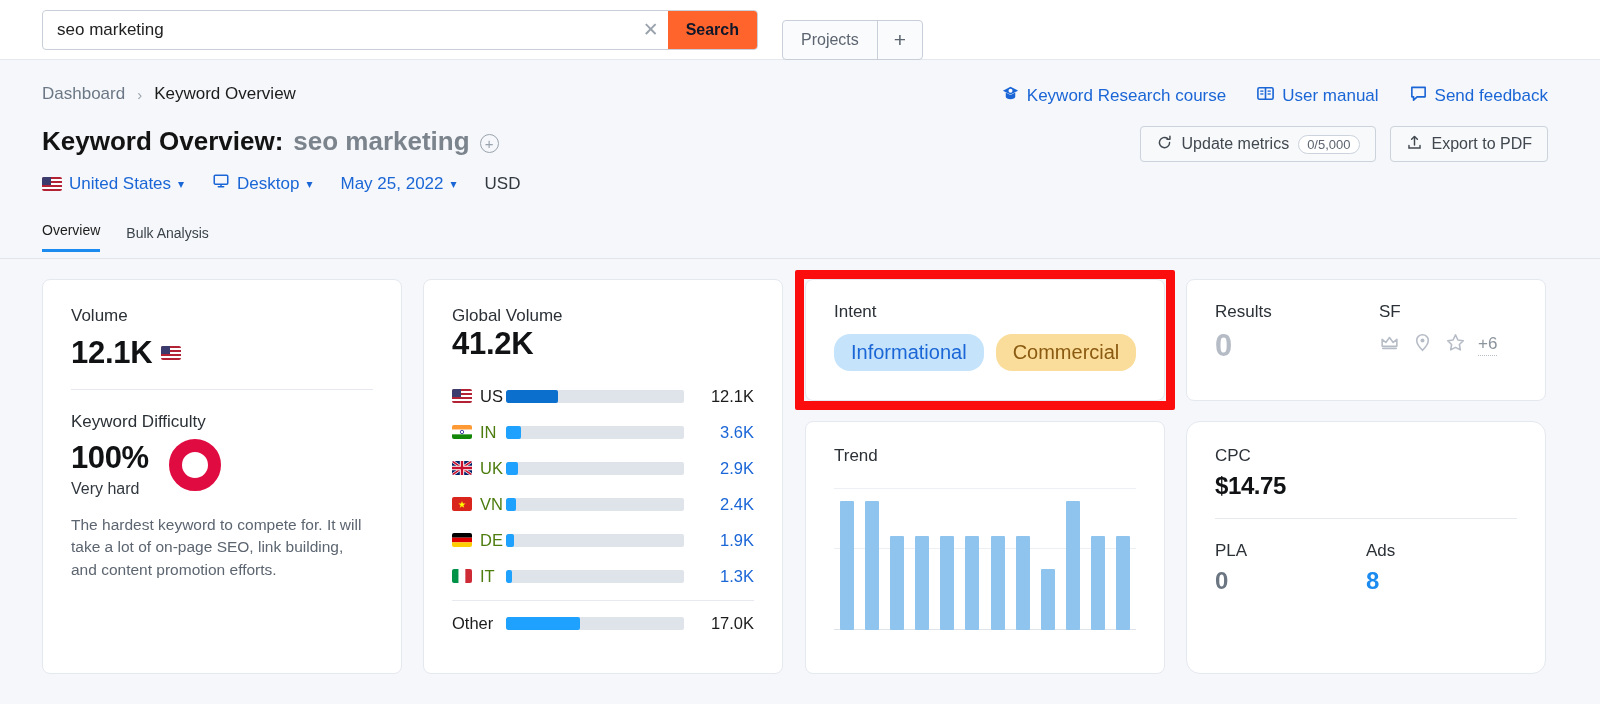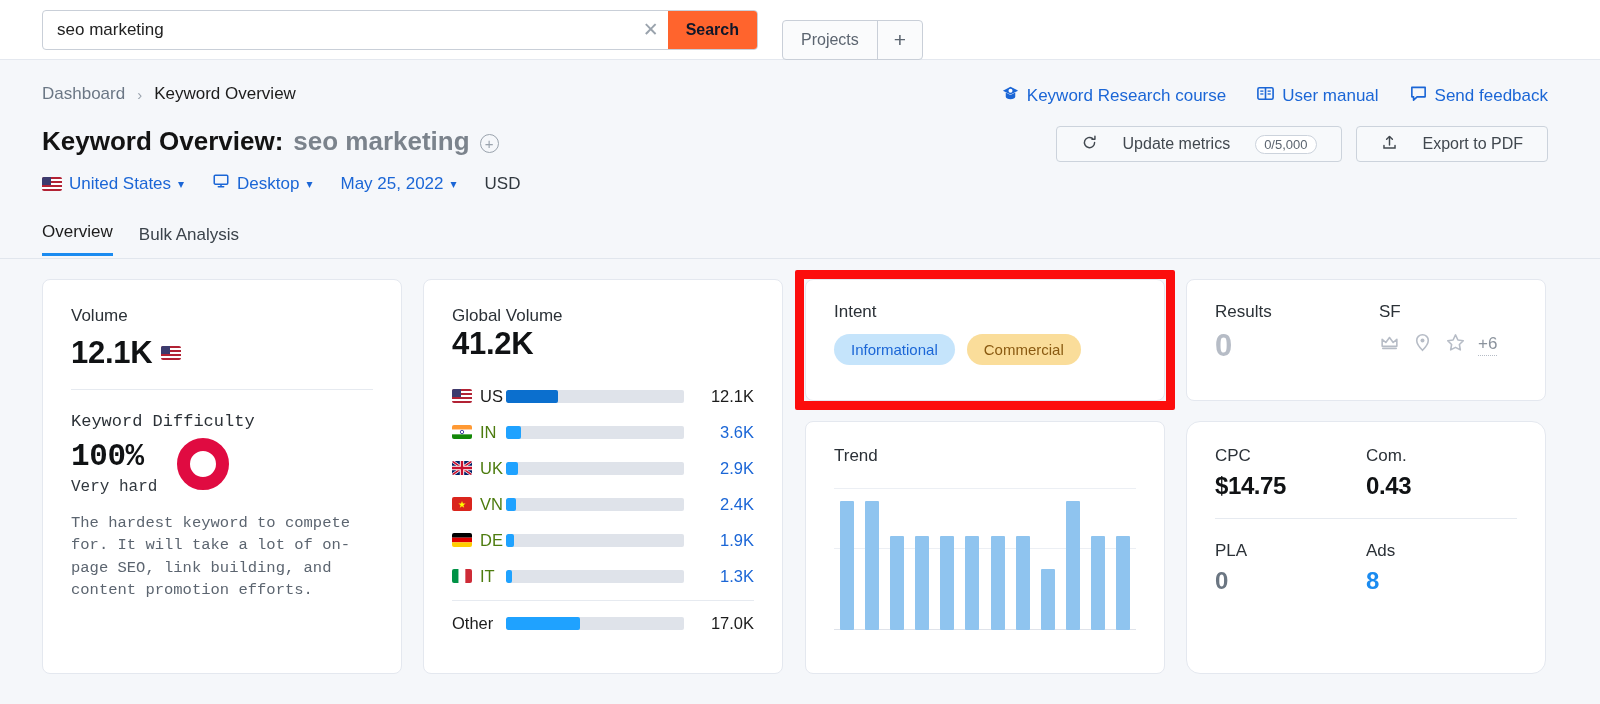--- a/index.html
+++ b/index.html
@@ -69,22 +69,22 @@
     display: flex; align-items: center; gap: 30px;
     font-size: 17px; color: #1b66d6;
   }
   .hdr-link { display: flex; align-items: center; gap: 7px; cursor: pointer; }
 
   .hdr-btns {
     position: absolute; right: 52px; top: 126px;
     display: flex; align-items: center; gap: 14px;
   }
   .hdr-btn {
-    height: 36px; display: flex; align-items: center; gap: 25px;
-    padding: 0 24px; border: 1px solid #ccd3dc; border-radius: 4px;
+    height: 36px; display: flex; align-items: center; gap: 9px;
+    padding: 0 15px; border: 1px solid #ccd3dc; border-radius: 4px;
     background: #f7f9fb; color: #41484f; font-size: 16px; cursor: pointer;
   }
   .pill-count {
     border: 1px solid #ccd3dc; border-radius: 10px; background: #fff;
     font-size: 13px; color: #5c6570; padding: 1px 8px;
   }
 
   
   .page-title {
     position: absolute; left: 42px; top: 126px;
@@ -114,21 +114,21 @@
     display: inline-block; width: 20px; height: 14px;
     border-radius: 2px; overflow: hidden; position: relative;
     vertical-align: middle; flex: 0 0 auto;
   }
   .flag svg { display: block; width: 20px; height: 14px; }
 
   
   .tabs {
     position: absolute; left: 42px; top: 222px;
     display: flex; align-items: flex-end; gap: 26px;
-    font-size: 17px;
+    font-size: 14px;
   }
   .tab { padding-bottom: 11px; color: #3b434b; cursor: pointer; }
   .tab.active { color: #1c1c1c; border-bottom: 3px solid #1b8bf0; }
   .tabs-rule {
     position: absolute; left: 0; top: 258px; width: 1600px;
     border-bottom: 1px solid #e1e6ed;
   }
 
   
   .card {
@@ -169,21 +169,21 @@
   .geo-code { width: 54px; color: #4d7c0f; display: flex; align-items: center; gap: 8px; }
   .geo-code.dark { color: #1c1c1c; }
   .geo-bar { flex: 1; height: 13px; background: #dfe3ea; border-radius: 2px; overflow: hidden; margin-right: 14px; }
   .geo-fill { height: 100%; border-radius: 2px; }
   .geo-val { width: 56px; text-align: right; color: #1b66d6; }
   .geo-val.dark { color: #1c1c1c; }
   .geo-divider { height: 1px; background: #e6eaf0; margin: 6px 0 4px 0; }
 
   
   .intent-tags { display: flex; gap: 12px; margin-top: 12px; }
-  .tag { border-radius: 16px; padding: 7px 17px; font-size: 15px; }
+  .tag { border-radius: 16px; padding: 7px 17px; font-size: 20px; }
   .tag-info { background: #c5e4fb; color: #1b66d6; }
   .tag-comm { background: #fadd9a; color: #8a5a11; }
 
   
   .redbox {
     position: absolute; left: 795px; top: 270px;
     width: 380px; height: 140px;
     border: 9px solid #fc0d0d; border-radius: 2px;
     pointer-events: none; z-index: 30;
   }
@@ -345,21 +345,21 @@
               <rect width="20" height="14" fill="#b22234"></rect>
               <rect y="2" width="20" height="2" fill="#fff"></rect>
               <rect y="6" width="20" height="2" fill="#fff"></rect>
               <rect y="10" width="20" height="2" fill="#fff"></rect>
               <rect width="9" height="8" fill="#3c3b6e"></rect>
             </svg>
         </span>
       </div>
     </div>
     <div class="divider"></div>
-    <div class="pad" style="padding-top:22px;font-family:Liberation Mono, monospace;">
+    <div class="pad" style="padding-top:22px;">
       <div class="card-label">Keyword Difficulty</div>
       <div class="kd-wrap">
         <div class="kd-left">
           <span class="kd-num">100%</span>
           <span class="kd-sub">Very hard</span>
         </div>
         <div class="donut" style="border-color: rgb(224, 11, 65);"></div>
       </div>
       <div class="kd-desc">The hardest keyword to compete for. It will take a lot of on-page SEO, link building, and content promotion efforts.</div>
     </div>
@@ -588,24 +588,20 @@
     </div>
   </div>
 
   <div class="card" id="card-cpc">
     <div class="pad" style="padding:24px 28px 18px 28px;">
       <div class="cpc-grid-row">
         <div class="cpc-cell">
           <div class="cpc-lbl">CPC</div>
           <div class="cpc-val">$14.75</div>
         </div>
-        <div class="cpc-cell">
-          <div class="cpc-lbl">Com.</div>
-          <div class="cpc-val">0.43</div>
-        </div>
       </div>
     </div>
     <div class="divider"></div>
     <div class="pad" style="padding:22px 28px 0 28px;">
       <div class="cpc-grid-row">
         <div class="cpc-cell">
           <div class="cpc-lbl">PLA</div>
           <div class="cpc-val gray">0</div>
         </div>
         <div class="cpc-cell">

